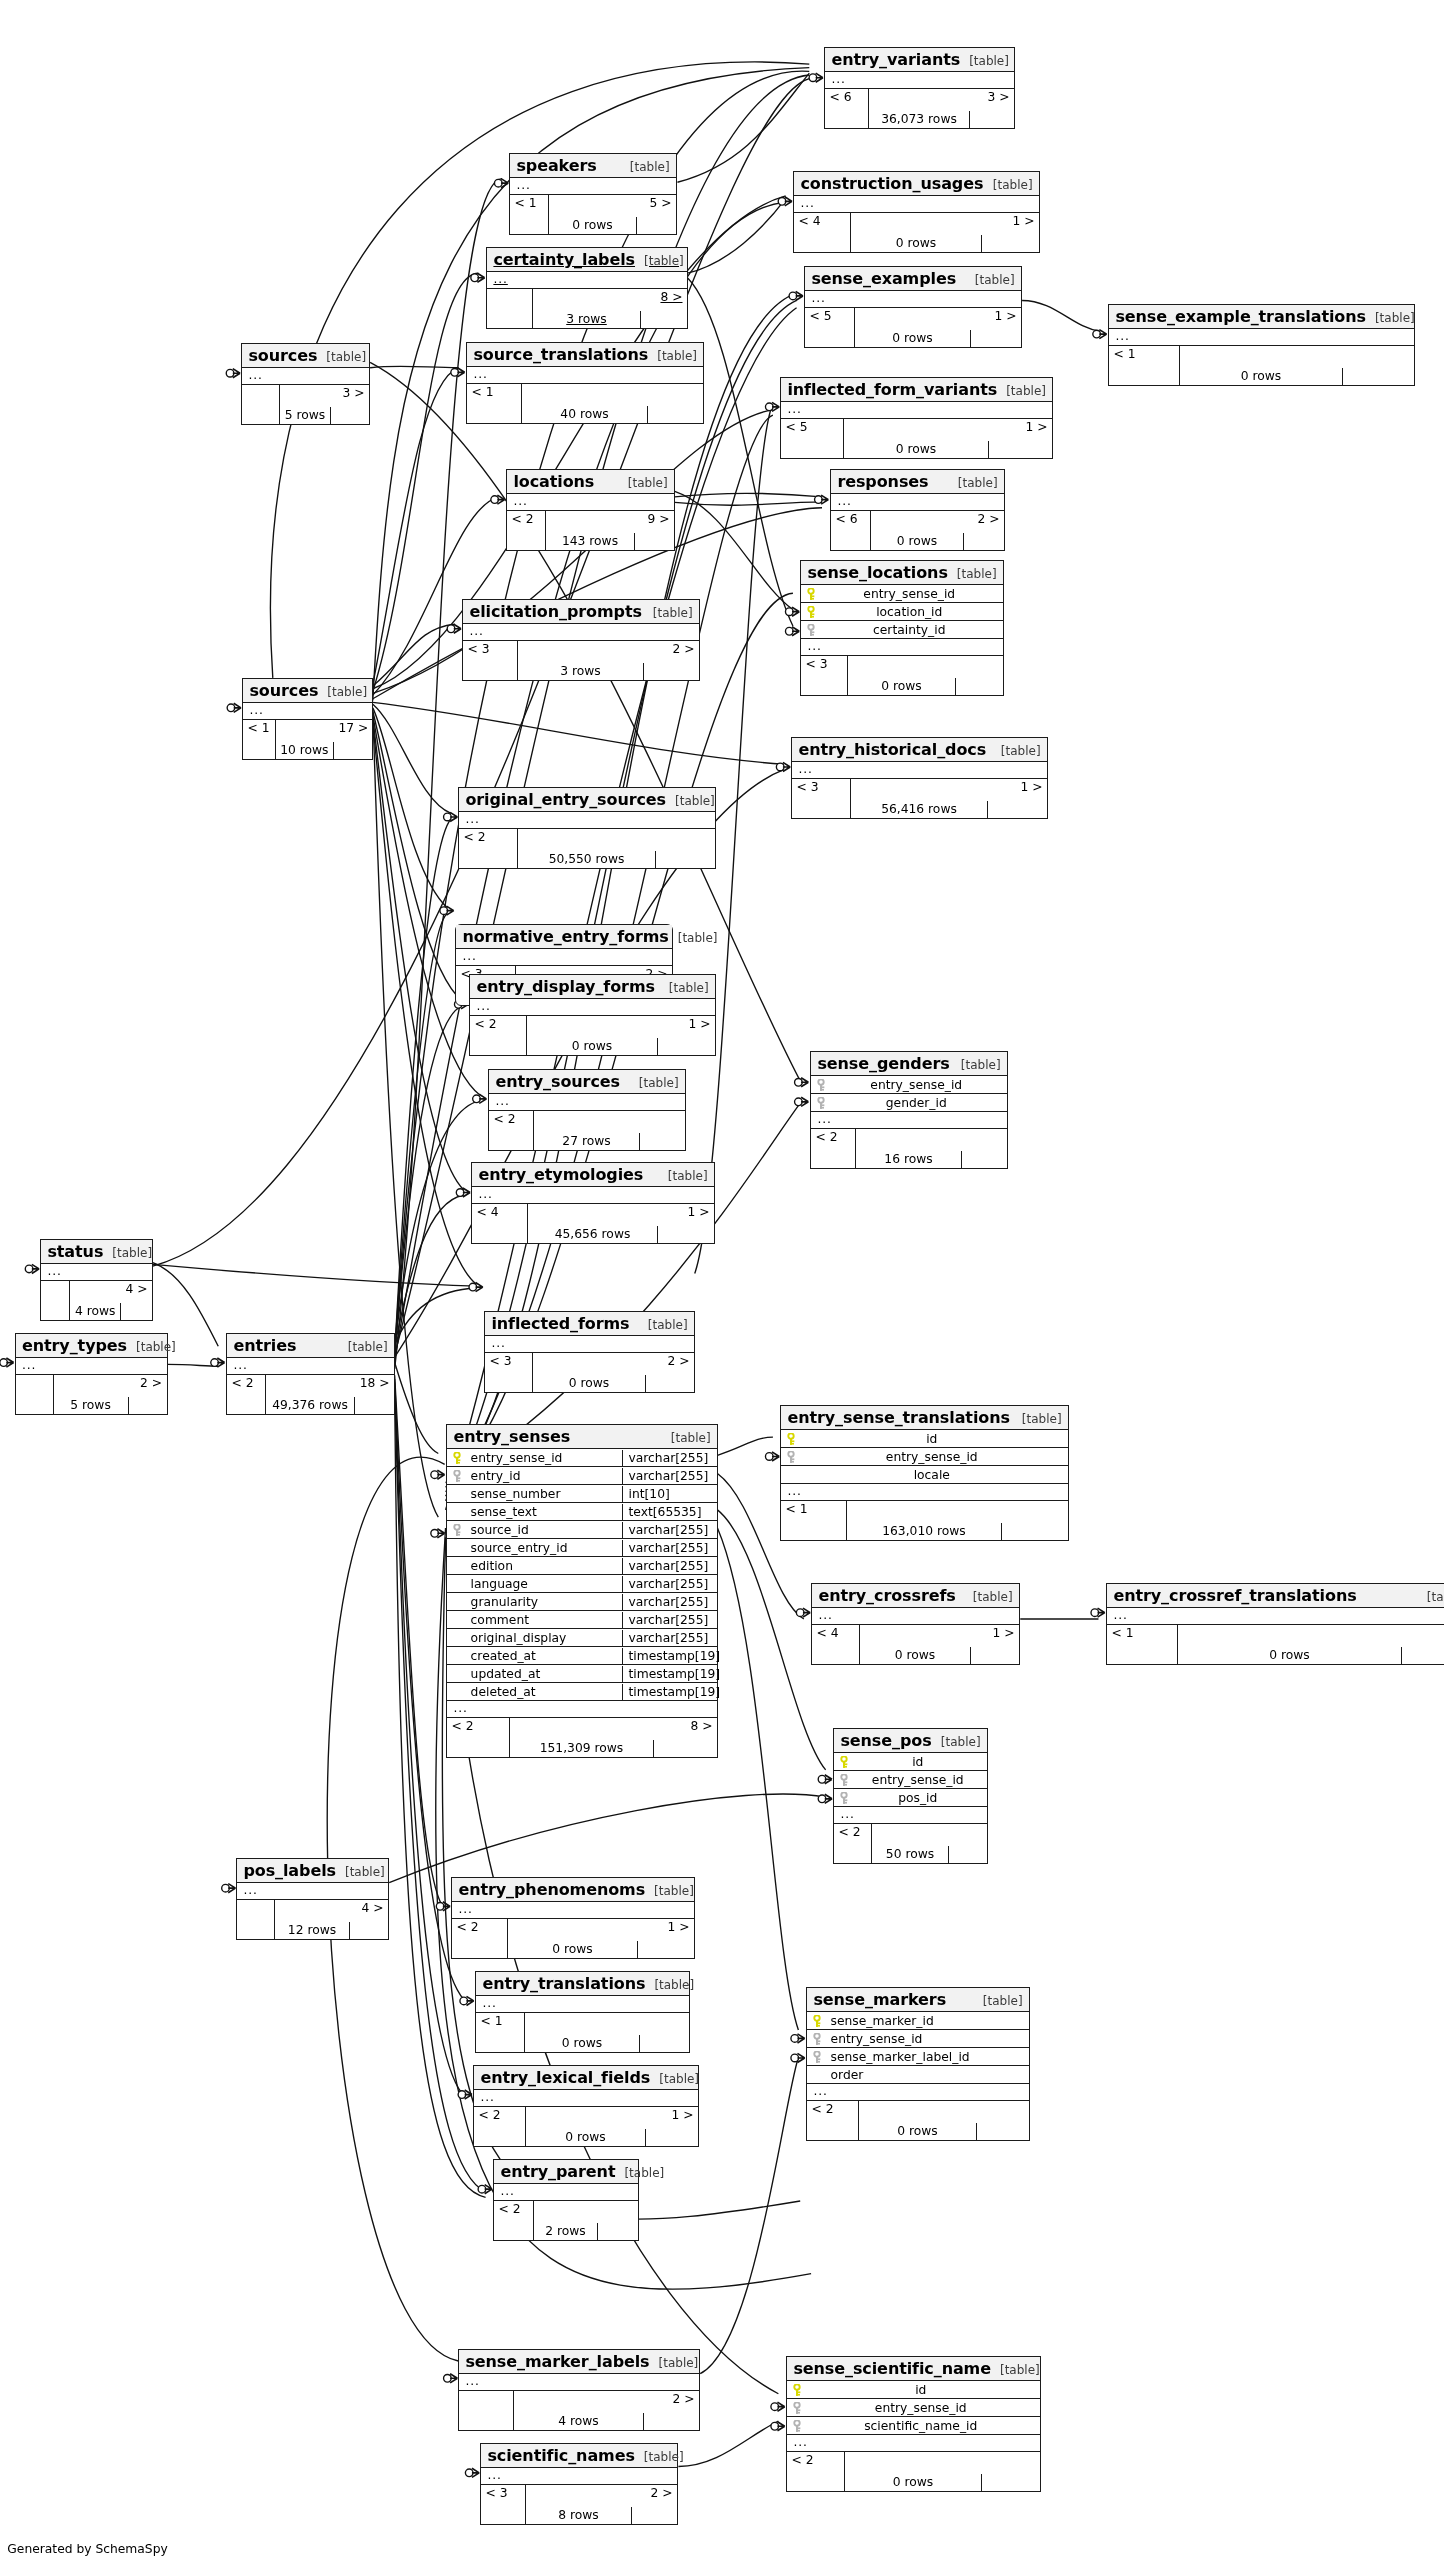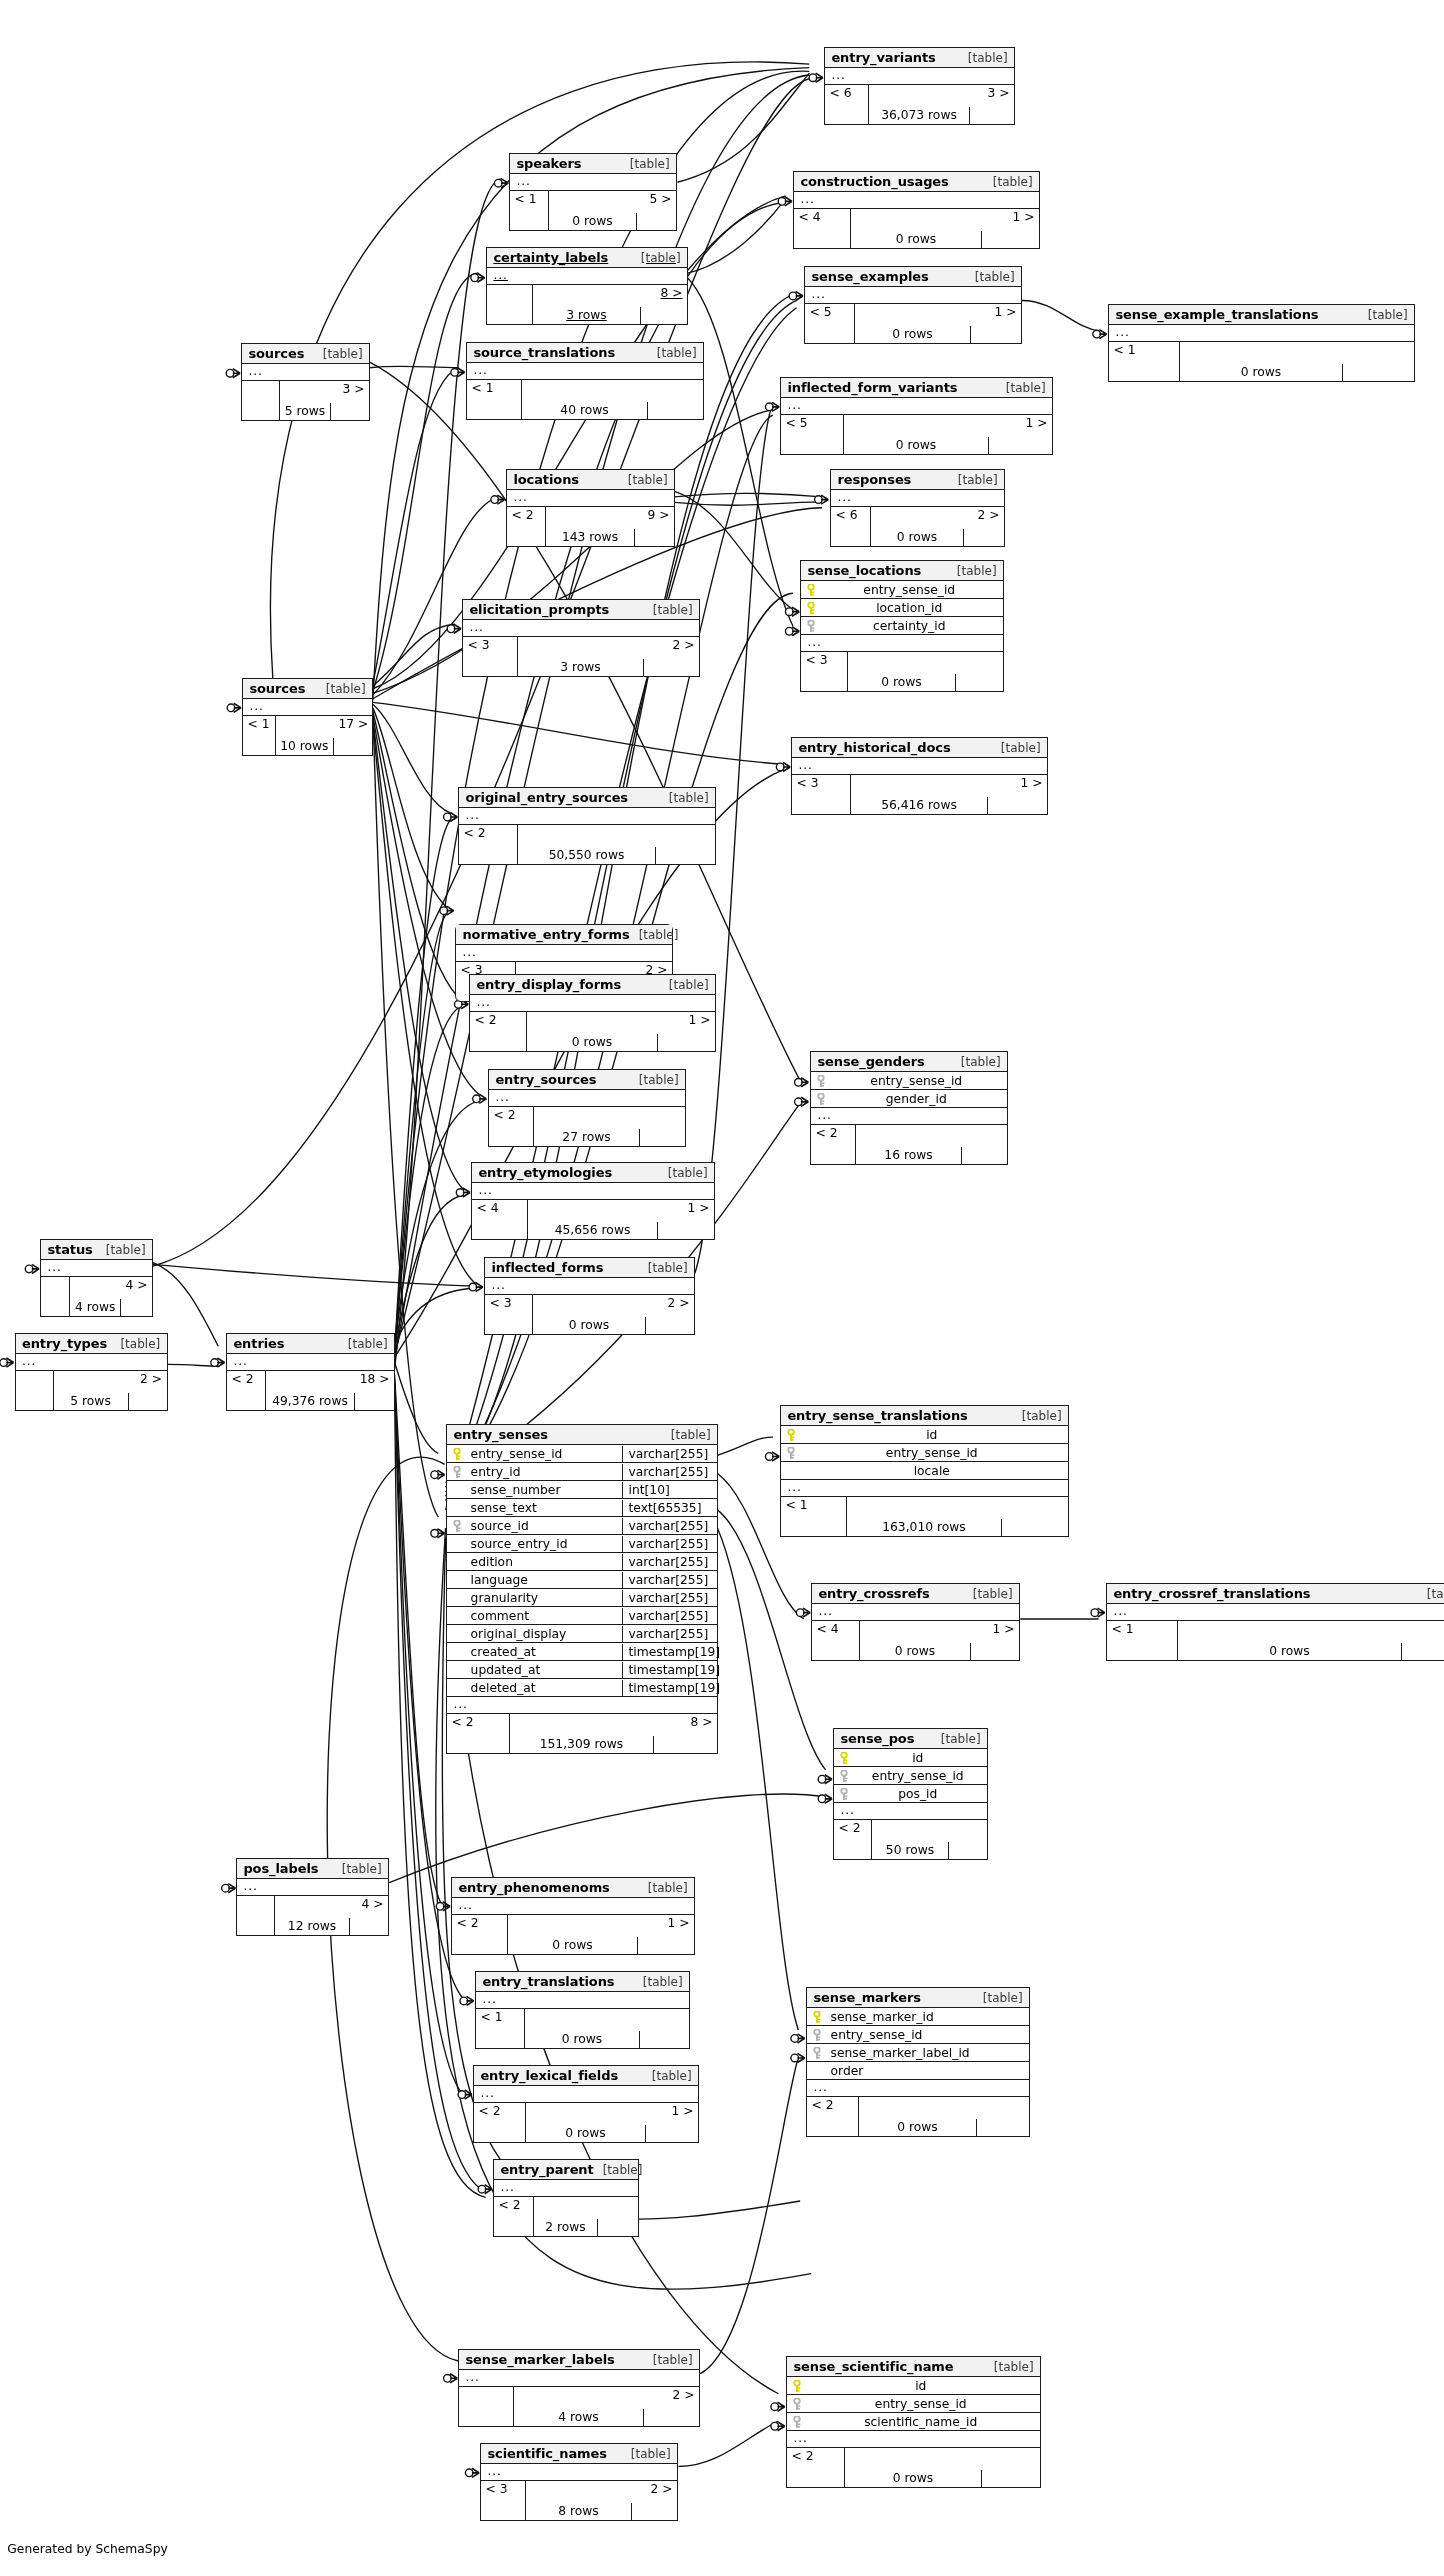--- a/index.html
+++ b/index.html
@@ -2,21 +2,21 @@
 <html style="font-size:14.6px"><head>
 <meta charset="utf-8">
 <style>
   html,body{margin:0;padding:0;background:#ffffff;}
   body{font-family:"DejaVu Sans","Liberation Sans",sans-serif;}
   #canvas{position:relative;width:1444px;height:2576px;background:#fff;overflow:hidden;}
   #edges{position:absolute;left:0;top:0;width:1444px;height:2576px;pointer-events:none;}
   .tbl{position:absolute;border:1.5px solid #1b1b1b;background:#ffffff;box-sizing:border-box;}
   .tbl .hdr{display:flex;align-items:baseline;justify-content:space-between;
             background:#f2f2f2;border-bottom:1.5px solid #1b1b1b;padding:1.8px 6.4px 2.7px 6.4px;}
-  .tbl .tname{font-weight:bold;font-size:13px;color:#000;letter-spacing:-0.1px;white-space:nowrap;}
+  .tbl .tname{font-weight:bold;font-size:16px;color:#000;letter-spacing:-0.1px;white-space:nowrap;}
   .tbl .ttag{font-size:12px;color:#3a3a3a;white-space:nowrap;padding-left:9px;}
   .cols{display:block;}
   .col{display:flex;align-items:center;border-bottom:1.2px solid #1b1b1b;
        font-size:12.3px;color:#000;min-height:18px;box-sizing:border-box;}
   .col .cname{padding:0.9px 5.5px 1.8px 3.6px;flex:1;white-space:nowrap;}
   .col .ctype{border-left:1.2px solid #1b1b1b;padding:0.9px 5.5px 1.8px 5.5px;width:95px;
               box-sizing:border-box;white-space:nowrap;}
   .col.center .cname{text-align:center;padding-left:0;}
   .keycell{width:20px;min-width:20px;display:flex;align-items:center;justify-content:center;}
   .ellip{font-size:12.3px;padding:0.9px 6.4px 2.7px 6.4px;border-bottom:1.5px solid #1b1b1b;
@@ -623,21 +623,21 @@
         <span class="tname">entry_etymologies</span>
         <span class="ttag">[table]</span>
       </div>
       <div class="ellip">...</div>
       <div class="foot nb">
         <div class="f1" style="width:56px">&lt; 4</div>
         <div class="f2">45,656 rows</div>
         <div class="f3" style="width:56px">1 &gt;</div>
       </div>
     </div>
-    <div class="tbl" style="left: 484px; top: 1257px; width: 211px;">
+    <div class="tbl" style="left: 484px; top: 1311px; width: 211px;">
       <div class="hdr">
         <span class="tname">inflected_forms</span>
         <span class="ttag">[table]</span>
       </div>
       <div class="ellip">...</div>
       <div class="foot nb">
         <div class="f1" style="width:48px">&lt; 3</div>
         <div class="f2">0 rows</div>
         <div class="f3" style="width:48px">2 &gt;</div>
       </div>

